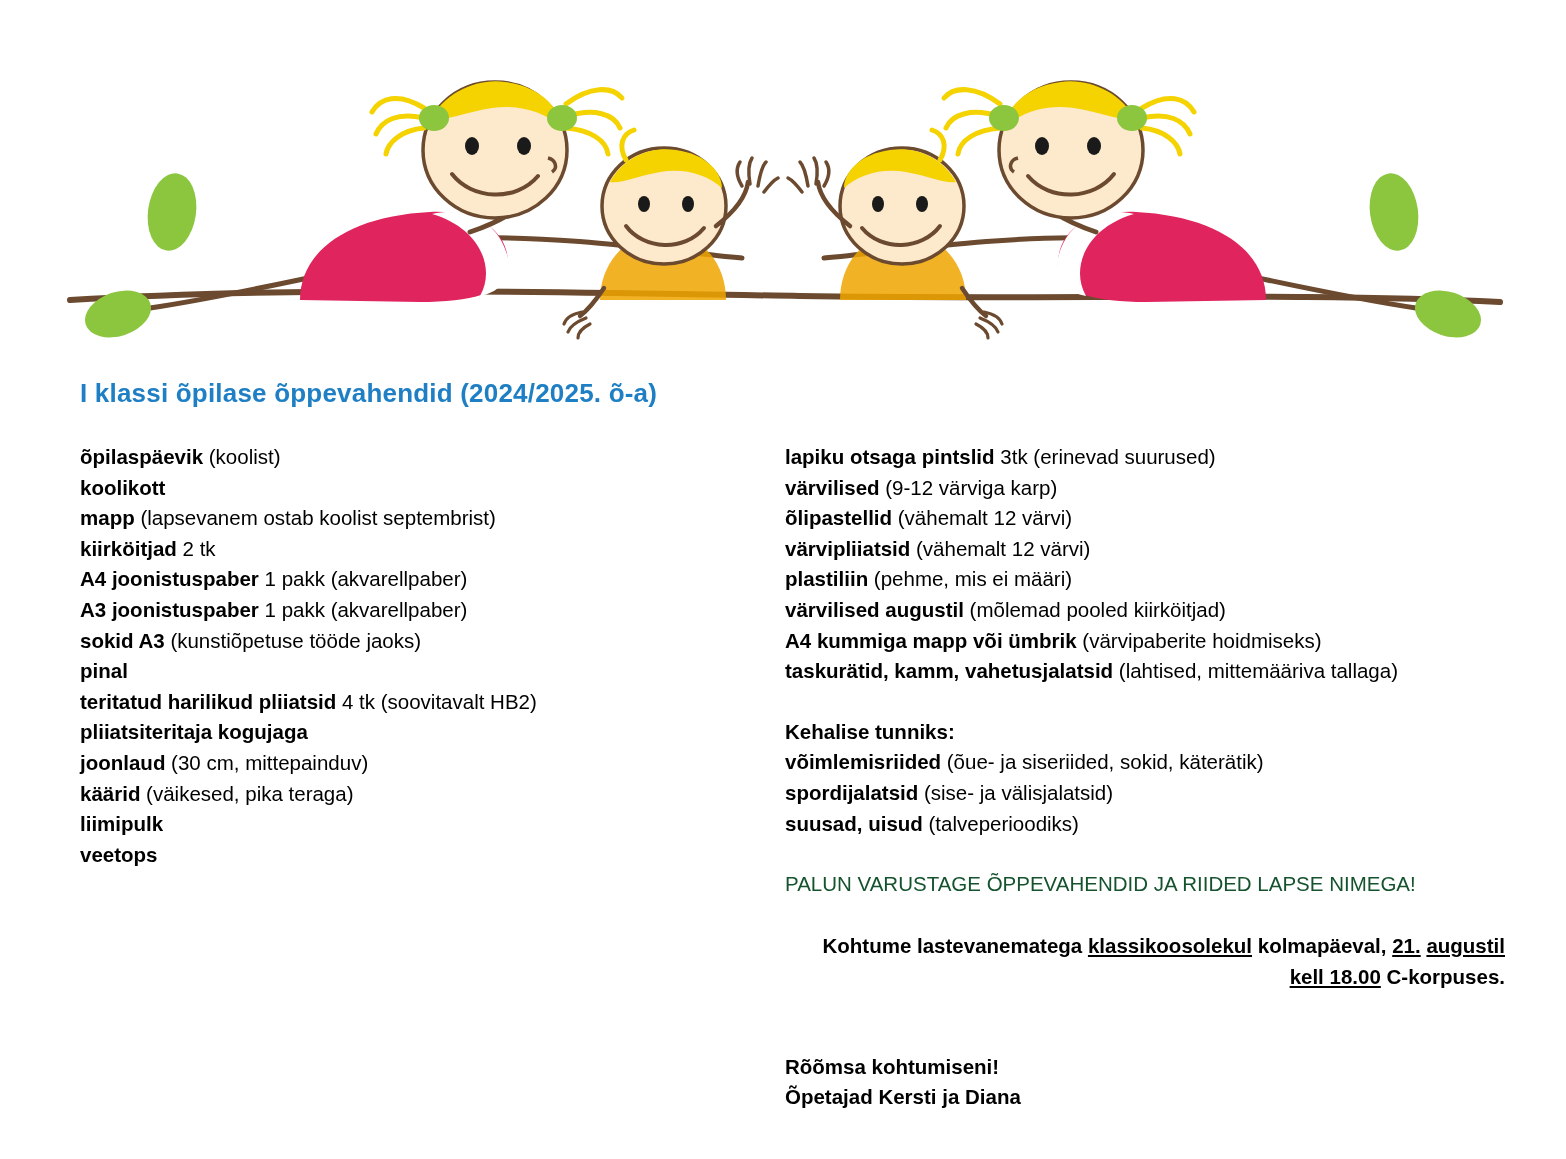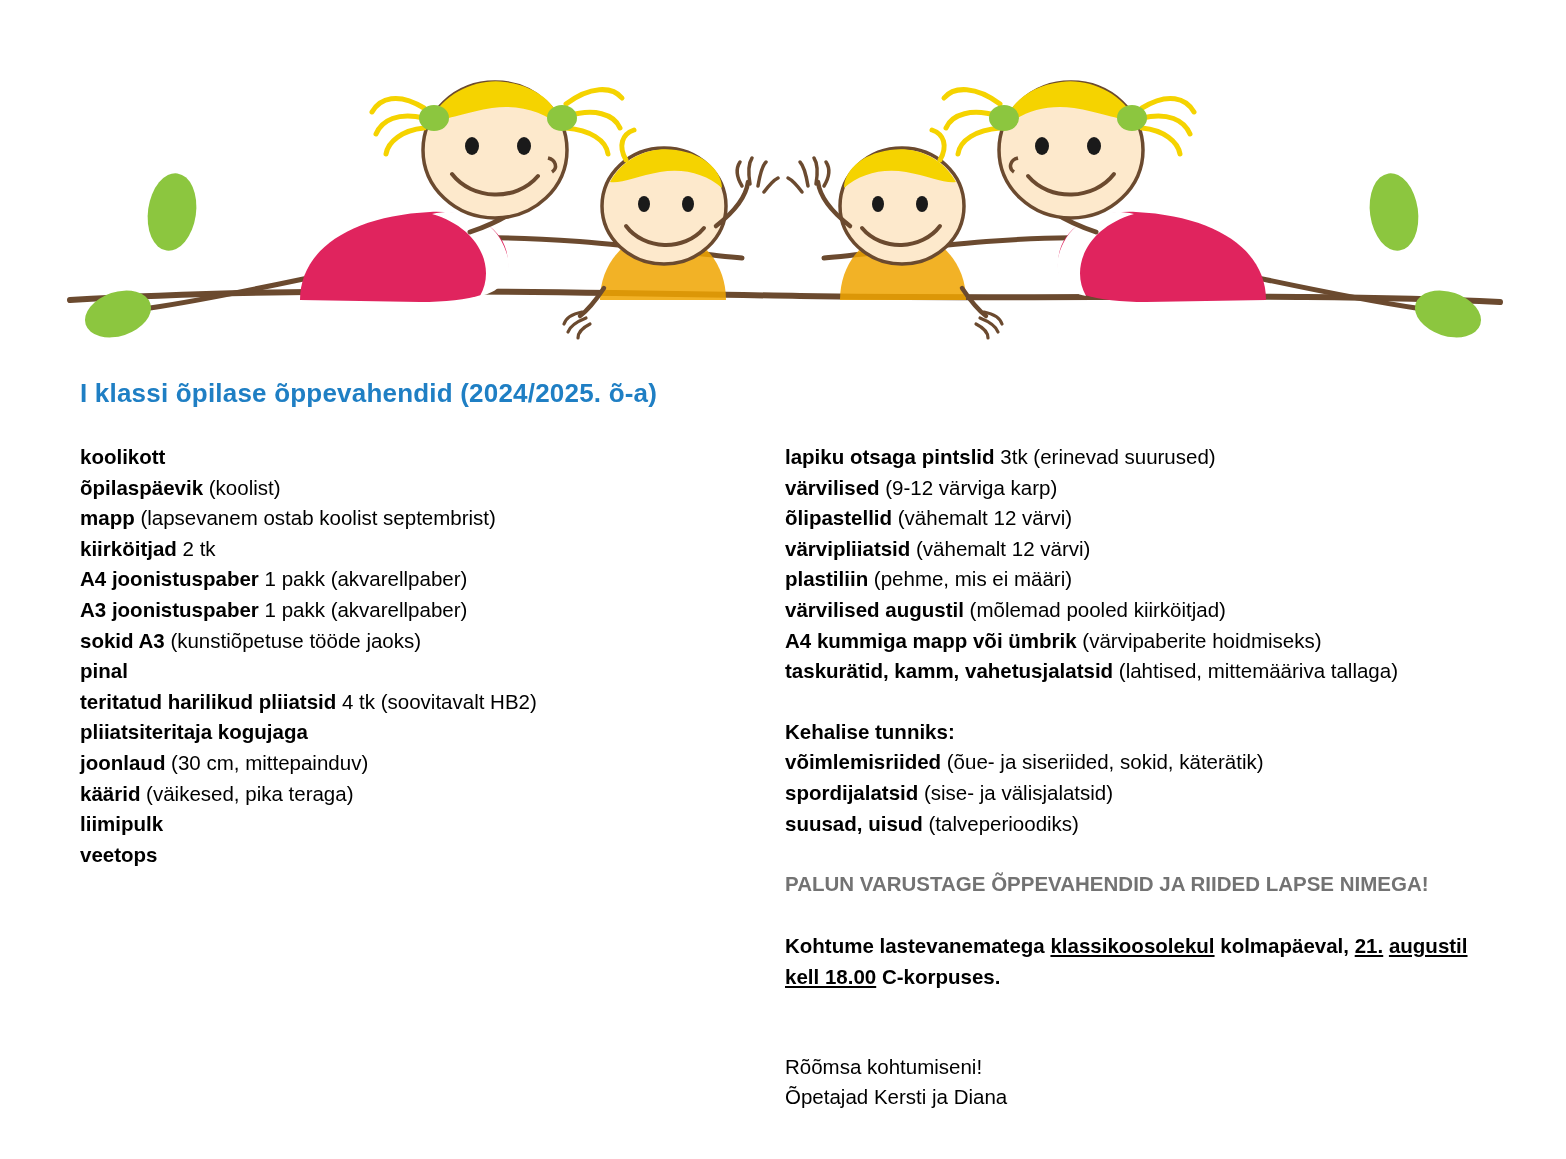--- a/index.html
+++ b/index.html
@@ -59,35 +59,37 @@
   .line {
     white-space: nowrap;
   }
   .line b {
     font-weight: bold;
   }
   .spacer {
     height: 30px;
   }
   .blue-note {
-    color: #737373;
-    font-weight: bold;
+    color: #14532d;
+    font-weight: normal;
     white-space: nowrap;
   }
   .meeting {
     font-weight: bold;
     line-height: 31px;
     width: 720px;
     white-space: normal;
+    text-align: right;
   }
   .meeting u {
     text-decoration: underline;
   }
   .closing {
     line-height: 30.6px;
+    font-weight: bold;
   }
 </style>
 </head>
 <body>
 
 <div class="page">
 
   <div class="illustration">
     <svg width="1566" height="360" viewBox="0 0 1566 360" xmlns="http://www.w3.org/2000/svg" aria-hidden="true">
 
@@ -188,22 +190,22 @@
         <path d="M 984 312 C 994 314, 1000 318, 1002 324"></path>
         <path d="M 980 318 C 990 322, 996 326, 998 332"></path>
         <path d="M 976 324 C 984 328, 988 332, 988 338"></path>
       </g>
     </svg>
   </div>
 
   <div class="title">I klassi õpilase õppevahendid (2024/2025. õ-a)</div>
 
   <div class="col col-left">
+    <div class="line"><b>õpilaspäevik</b><span> (koolist)</span></div>
     <div class="line"><b>koolikott</b><span></span></div>
-    <div class="line"><b>õpilaspäevik</b><span> (koolist)</span></div>
     <div class="line"><b>mapp</b><span> (lapsevanem ostab koolist septembrist)</span></div>
     <div class="line"><b>kiirköitjad</b><span> 2 tk</span></div>
     <div class="line"><b>A4 joonistuspaber</b><span> 1 pakk (akvarellpaber)</span></div>
     <div class="line"><b>A3 joonistuspaber</b><span> 1 pakk (akvarellpaber)</span></div>
     <div class="line"><b>sokid A3</b><span> (kunstiõpetuse tööde jaoks)</span></div>
     <div class="line"><b>pinal</b><span></span></div>
     <div class="line"><b>teritatud harilikud pliiatsid</b><span> 4 tk (soovitavalt HB2)</span></div>
     <div class="line"><b>pliiatsiteritaja kogujaga</b><span></span></div>
     <div class="line"><b>joonlaud</b><span> (30 cm, mittepainduv)</span></div>
     <div class="line"><b>käärid</b><span> (väikesed, pika teraga)</span></div>

